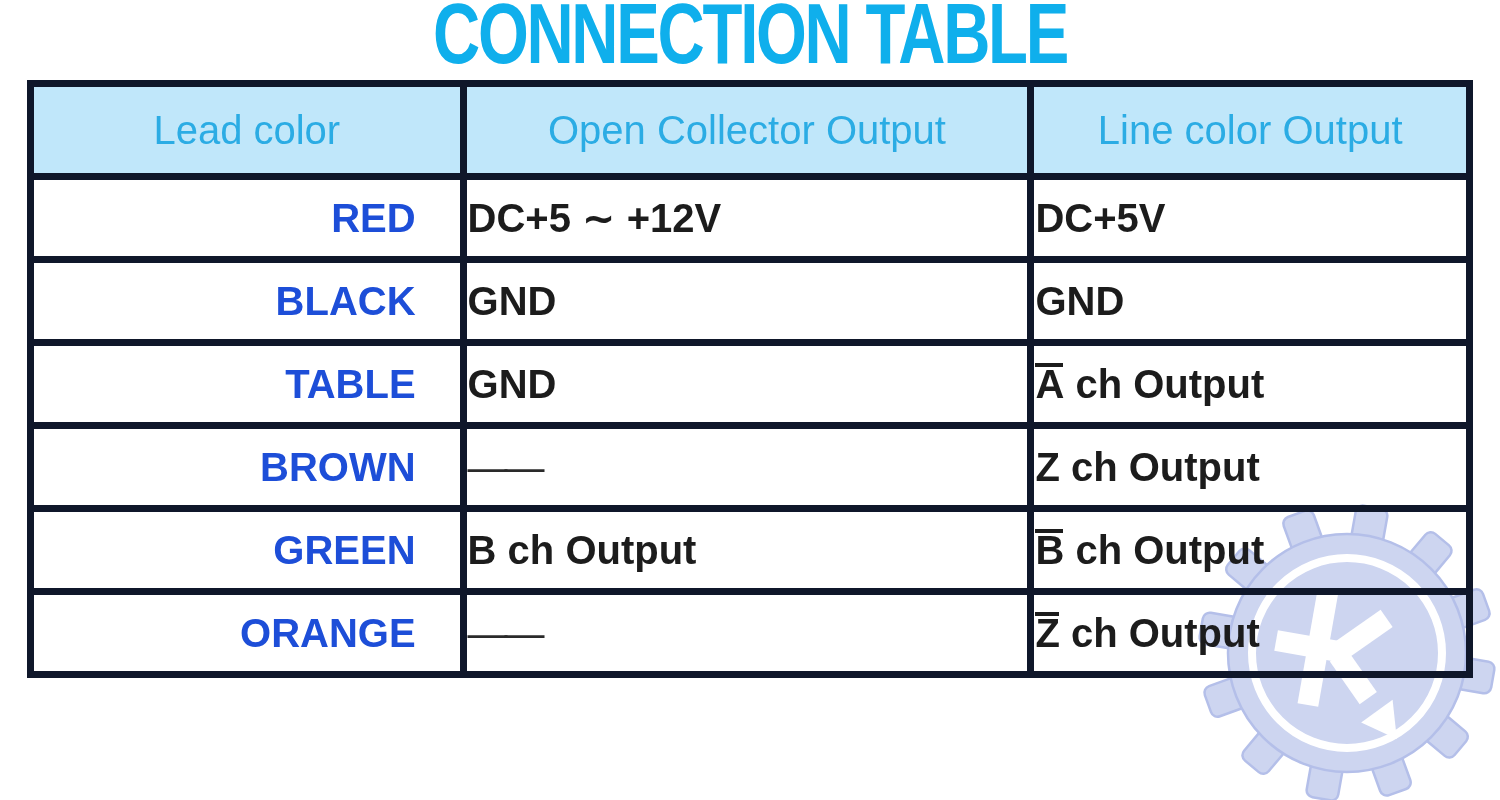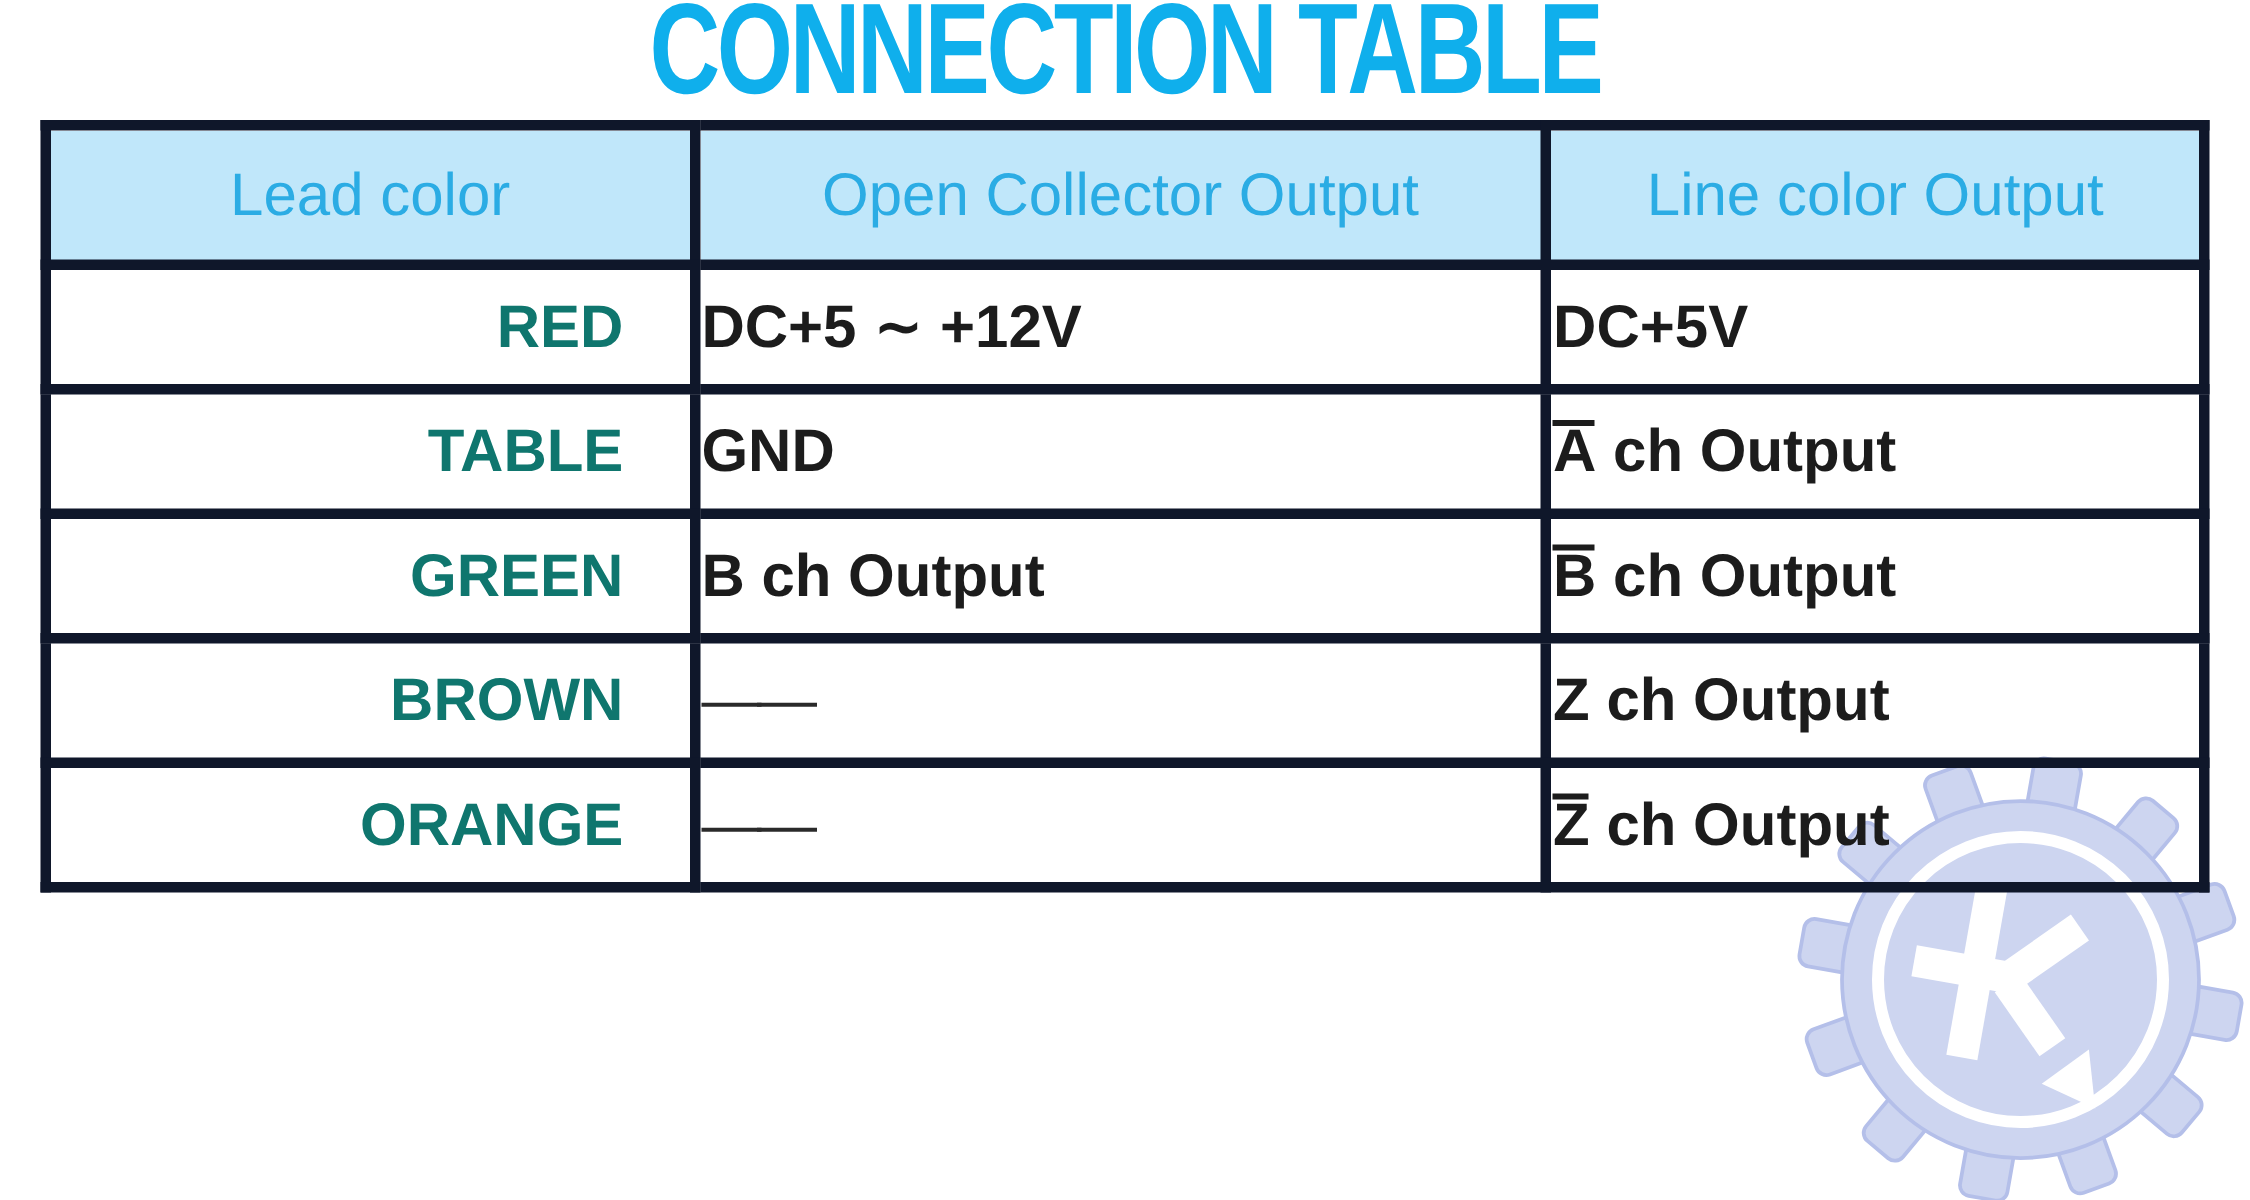--- a/index.html
+++ b/index.html
@@ -29,21 +29,21 @@
   }
   table.conn th,table.conn td{
     border:7px solid #0f172a;overflow:hidden;white-space:nowrap;
   }
   table.conn th{
     height:84px;background:#c0e7fa;
     color:#2bace4;font-size:40px;font-weight:normal;text-align:center;
   }
   table.conn td{height:74px;font-size:40px;background:transparent;}
   td.lead{
-    color:#0f766e;font-weight:bold;text-align:right;padding-right:44px;
+    color:#1d4ed8;font-weight:bold;text-align:right;padding-right:44px;
   }
   td.val{color:#1c1c1c;font-weight:bold;text-align:left;}
   
   .ov{position:relative;display:inline-block;}
   .ov::before{
     content:"";position:absolute;left:0px;right:1px;top:1px;height:4px;
     background:#1c1c1c;
   }
   
   .dash{letter-spacing:-3px;font-weight:normal;color:#2a2a2a;}
@@ -93,33 +93,38 @@
         <th>Line color Output</th>
       </tr>
     </thead>
     <tbody>
       <tr>
         <td class="lead"><span>RED</span></td>
         <td class="val"><span class="ov"></span><span>DC+5 ∼ +12V</span><span class="dash"></span></td>
         <td class="val"><span class="ov"></span><span>DC+5V</span></td>
       </tr>
       <tr>
+        <td class="lead"><span>BLACK</span></td>
+        <td class="val"><span class="ov"></span><span>GND</span><span class="dash"></span></td>
+        <td class="val"><span class="ov"></span><span>GND</span></td>
+      </tr>
+      <tr>
         <td class="lead"><span>TABLE</span></td>
         <td class="val"><span class="ov"></span><span>GND</span><span class="dash"></span></td>
         <td class="val"><span class="ov">A</span><span> ch Output</span></td>
       </tr>
       <tr>
+        <td class="lead"><span>BROWN</span></td>
+        <td class="val"><span class="ov"></span><span></span><span class="dash">——</span></td>
+        <td class="val"><span class="ov"></span><span>Z ch Output</span></td>
+      </tr>
+      <tr>
         <td class="lead"><span>GREEN</span></td>
         <td class="val"><span class="ov"></span><span>B ch Output</span><span class="dash"></span></td>
         <td class="val"><span class="ov">B</span><span> ch Output</span></td>
-      </tr>
-      <tr>
-        <td class="lead"><span>BROWN</span></td>
-        <td class="val"><span class="ov"></span><span></span><span class="dash">——</span></td>
-        <td class="val"><span class="ov"></span><span>Z ch Output</span></td>
       </tr>
       <tr>
         <td class="lead"><span>ORANGE</span></td>
         <td class="val"><span class="ov"></span><span></span><span class="dash">——</span></td>
         <td class="val"><span class="ov">Z</span><span> ch Output</span></td>
       </tr>
     </tbody>
   </table>
 </div>
 

